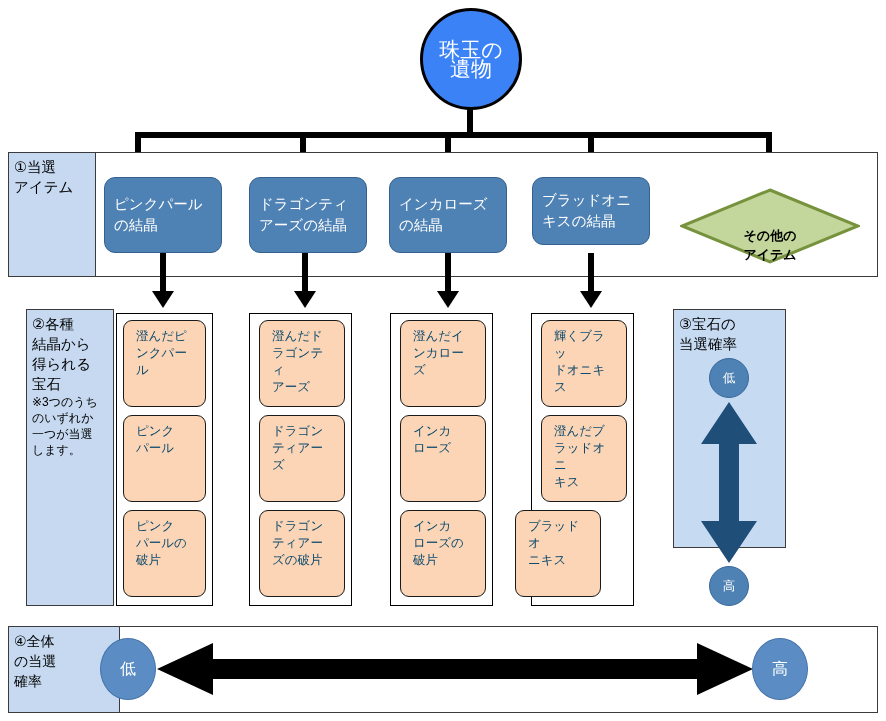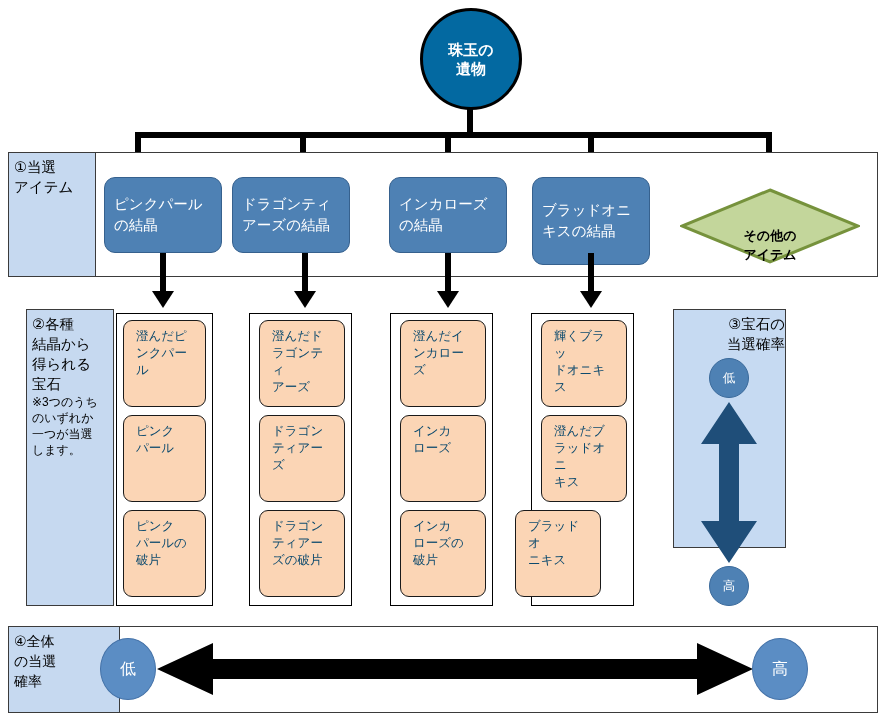--- a/index.html
+++ b/index.html
@@ -20,29 +20,29 @@
     width: 886px;
     height: 721px;
   }
   .abs { position: absolute; box-sizing: border-box; }
 
   
   .top-circle {
     left: 420px; top: 8px;
     width: 102px; height: 102px;
     border-radius: 50%;
-    background: #0369a1;
+    background: #3b82f6;
     border: 3px solid #000000;
     display: flex; flex-direction: column;
     align-items: center; justify-content: center;
     color: #ffffff;
-    font-size: 15px;
+    font-size: 21px;
     line-height: 19px;
     text-align: center;
-    font-weight: bold;
+    font-weight: normal;
   }
 
   
   .line-v { background: #000000; }
   .line-h { background: #000000; }
 
   .arrow-down {
     width: 0; height: 0;
     border-left: 11px solid transparent;
     border-right: 11px solid transparent;
@@ -175,27 +175,27 @@
 
   <div class="abs section-frame" style="left:8px; top:152px; width:870px; height:125px;"></div>
 
   <div class="abs side-label" style="left:8px; top:152px; width:88px; height:125px;">
     <span>①当選<br>アイテム</span>
   </div>
 
   <div class="abs crystal" style="left:104px; top:177px; width:118px; height:76px;">
     <span>ピンクパール<br>の結晶</span>
   </div>
-  <div class="abs crystal" style="left:232px; top:177px; width:118px; height:76px;">
+  <div class="abs crystal" style="left:249px; top:177px; width:118px; height:76px;">
     <span>ドラゴンティ<br>アーズの結晶</span>
   </div>
   <div class="abs crystal" style="left:389px; top:177px; width:118px; height:76px;">
     <span>インカローズ<br>の結晶</span>
   </div>
-  <div class="abs crystal" style="left:532px; top:177px; width:118px; height:88px;">
+  <div class="abs crystal" style="left:532px; top:177px; width:118px; height:68px;">
     <span>ブラッドオニ<br>キスの結晶</span>
   </div>
 
   <div class="abs diamond-wrap" style="left:680px; top:188px; width:180px; height:76px;">
     <svg class="diamond-shape" viewBox="0 0 180 76" preserveAspectRatio="none">
       <polygon points="90,2 178,38 90,74 2,38" fill="#C3D69B" stroke="#76923C" stroke-width="3"></polygon>
     </svg>
     <span class="diamond-text">その他の<br>アイテム</span>
   </div>
 
@@ -229,21 +229,21 @@
   <div class="abs gem-col" style="left:390px; top:313px; width:103px; height:293px;"></div>
   <div class="abs gem" style="left:400px; top:320px; width:86px; height:87px;">澄んだイ<br>ンカロー<br>ズ</div>
   <div class="abs gem" style="left:400px; top:415px; width:86px; height:87px;">インカ<br>ローズ</div>
   <div class="abs gem" style="left:400px; top:510px; width:86px; height:87px;">インカ<br>ローズの<br>破片</div>
 
   <div class="abs gem-col" style="left:531px; top:313px; width:103px; height:293px;"></div>
   <div class="abs gem" style="left:541px; top:415px; width:86px; height:87px;">澄んだブ<br>ラッドオニ<br>キス</div>
   <div class="abs gem" style="left:541px; top:320px; width:86px; height:87px;">輝くブラッ<br>ドオニキ<br>ス</div>
   <div class="abs gem" style="left:515px; top:510px; width:86px; height:87px;">ブラッドオ<br>ニキス</div>
 
-  <div class="abs prob-panel" style="left:673px; top:309px; width:113px; height:239px;text-align:right;">
+  <div class="abs prob-panel" style="left:673px; top:309px; width:113px; height:239px;">
     <div class="prob-title">③宝石の<br>当選確率</div>
   </div>
 
   <div class="abs badge-circle" style="left:709px; top:358px; width:40px; height:40px;">
     <span>低</span>
   </div>
 
   <svg class="abs" style="left:693px; top:400px; width:72px; height:165px;" viewBox="0 0 72 165" preserveAspectRatio="none">
     <polygon points="36,2 64,44 46,44 46,121 64,121 36,163 8,121 26,121 26,44 8,44" fill="#1F4E79"></polygon>
   </svg>

